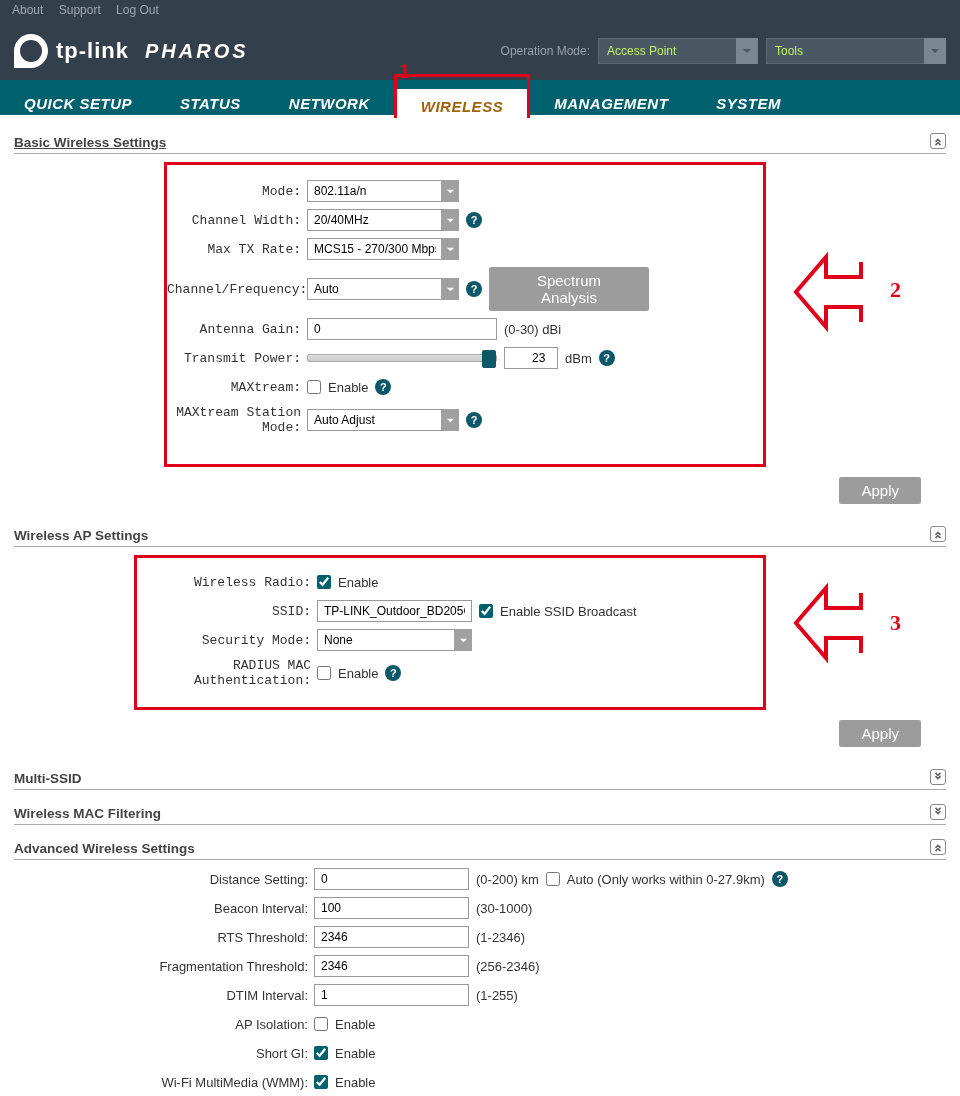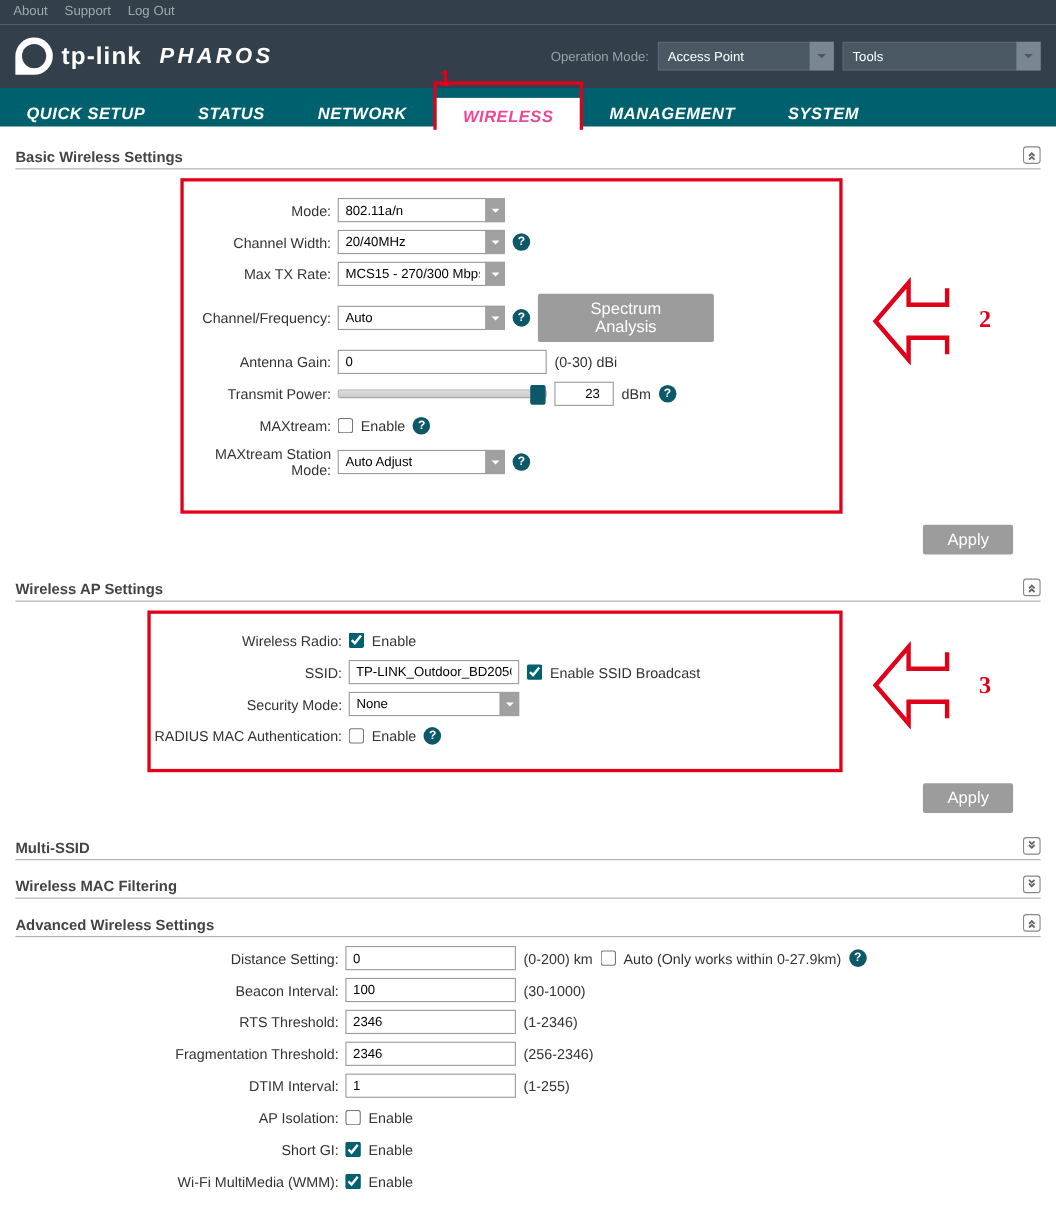--- a/index.html
+++ b/index.html
@@ -10,44 +10,44 @@
 
 .header { background: #333f4a; height: 58px; display: flex; align-items: center; padding: 0 14px; }
 .logo { display: flex; align-items: center; color: #fff; font-size: 22px; letter-spacing: 1px; }
 .logo-mark { width: 34px; height: 34px; background: #fff; border-radius: 17px 17px 17px 0; margin-right: 8px; position: relative; }
 .logo-mark::after { content:""; position:absolute; left:6px; top:6px; width:22px; height:22px; border-radius:50%; background:#333f4a; }
 .brand { font-weight: 700; }
 .pharos { margin-left: 16px; font-style: italic; font-weight: 900; letter-spacing: 3px; font-size: 20px; }
 
 .header-right { margin-left: auto; display: flex; align-items: center; color: #9aa3ab; font-size: 12px; gap: 8px; }
 .sel-wrap { position: relative; }
-.sel-wrap select { background: #4a5864; color: #ffffff; border: 1px solid #5a6876; height: 26px; padding: 2px 28px 2px 8px; font-size: 12px; appearance: none; -webkit-appearance: none; cursor: pointer; }
+.sel-wrap select { background: #4a5864; color: #bef264; border: 1px solid #5a6876; height: 26px; padding: 2px 28px 2px 8px; font-size: 12px; appearance: none; -webkit-appearance: none; cursor: pointer; }
 .sel-wrap .arrow { position: absolute; right: 0; top: 0; width: 22px; height: 26px; background: #7a8691; display: flex; align-items: center; justify-content: center; pointer-events: none; }
 .sel-wrap .arrow svg { width: 10px; height: 10px; fill: #4a5864; }
 
 .nav { background: #00616e; height: 35px; display: flex; align-items: center; }
 .nav-item { color: #fff; font-weight: bold; font-size: 15px; padding: 0 24px; height: 35px; display: flex; align-items: center; cursor: pointer; font-style: italic; letter-spacing: 0.5px; margin-top: 12px; }
-.nav-item.active { background: #fff; color: #ec4899; }
+.nav-item.active { background: #fff; color: #a16207; }
 .nav-hl { border: 3px solid #e1001a; position: relative; top: -2px; height: 38px; box-sizing: content-box; }
 
 .content { padding: 20px 14px 30px 14px; }
 .section-title { font-weight: bold; font-size: 13.5px; color: #444; border-bottom: 1px solid #aaa; padding-bottom: 3px; margin: 16px 0 8px; position: relative; }
-.section-title:first-child { margin-top: 0; }
+.section-title:first-child { margin-top: 0; text-decoration: underline; }
 
 .collapse-btn { position: absolute; right: 0; top: -2px; width: 16px; height: 16px; border: 1px solid #888; border-radius: 3px; background: #fff; display: flex; align-items: center; justify-content: center; cursor: pointer; }
 .collapse-btn svg { width: 10px; height: 10px; stroke: #666; fill: none; stroke-width: 2; }
 
 .redbox { border: 3px solid #e1001a; padding: 8px 40px 22px 0; margin: 0 180px 0 150px; position: relative; }
 .redbox2 { margin: 0 180px 0 120px; padding: 6px 40px 12px 0; }
 
 .form-row { display: flex; align-items: center; margin: 7px 0; min-height: 22px; }
 .form-label { width: 300px; text-align: right; padding-right: 6px; color: #333; }
 .form-ctrl { display: flex; align-items: center; gap: 7px; }
 
-.redbox .form-label { width: 140px; }
+.redbox .form-label { width: 140px; font-family: Liberation Mono, monospace; }
 
 .dd { position: relative; display: inline-block; }
 .dd select, .dd .dd-display { width: 152px; height: 22px; border: 1px solid #999; padding: 2px 22px 2px 6px; font-size: 12px; background: #fff; appearance: none; cursor: pointer; }
 .dd .dd-arrow { position: absolute; right: 0; top: 0; width: 18px; height: 22px; background: #a0a0a0; display: flex; align-items: center; justify-content: center; pointer-events: none; }
 .dd .dd-arrow svg { width: 9px; height: 9px; fill: #fff; }
 
 input[type=text].txt { height: 22px; width: 190px; border: 1px solid #999; padding: 2px 6px; font-size: 12px; }
 input[type=text].txt-sm { width: 155px; }
 input[type=text].txt-xs { width: 54px; padding-left: 27px; }
 input[type=checkbox] { width: 14px; height: 14px; accent-color: #00616e; cursor: pointer; }

